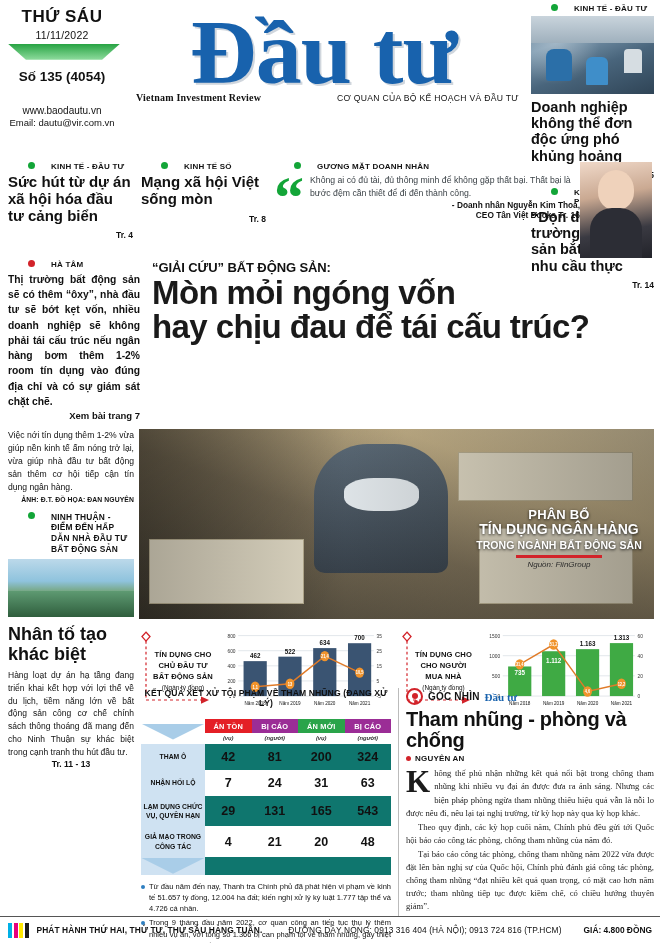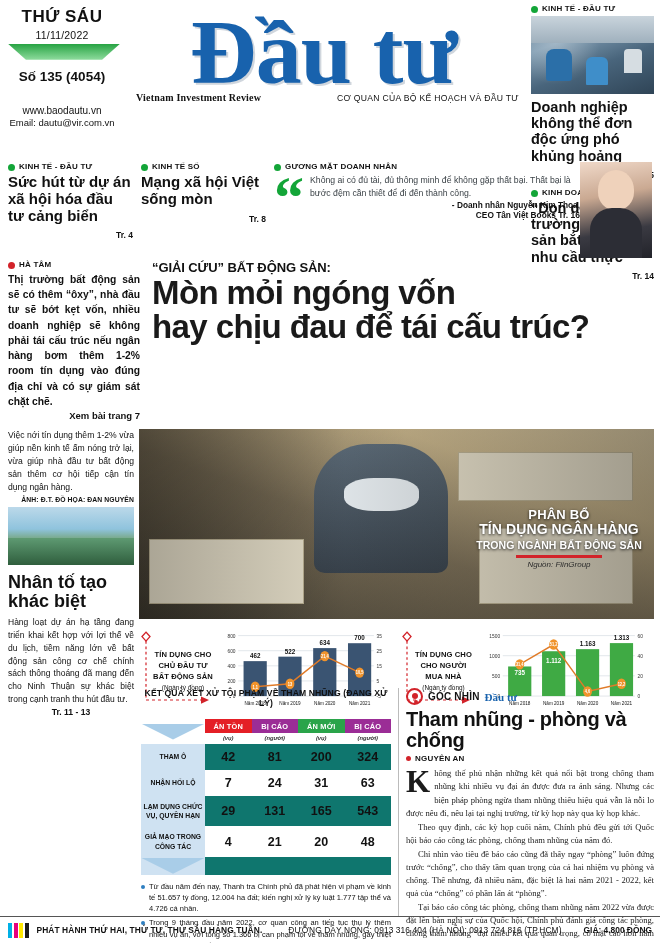--- a/index.html
+++ b/index.html
@@ -51,21 +51,21 @@
   }
   .vir {
     font-family: "Liberation Serif", serif; font-weight: bold;
     font-size: 10px; color: #111; letter-spacing: .2px;
   }
   .coquan { font-size: 8.6px; color: #111; letter-spacing: .3px; }
 
   .mh-right { width: 135px; padding: 4px 6px 0 6px; }
 
   
-  .kicker { display: flex; align-items: flex-end; gap: 4px; margin-bottom: 3px; }
+  .kicker { display: flex; align-items: flex-start; gap: 16px; margin-bottom: 3px; margin-left: 20px; }
   .dot { width: 7px; height: 7px; border-radius: 50%; background: #13a538; flex: none; }
   .dot.red { background: #d2232a; }
   .kicker-txt {
     font-size: 8px; font-weight: bold; letter-spacing: .2px; color: #111;
     text-transform: uppercase;
   }
   .teaser-title {
     font-size: 14.5px; font-weight: bold; line-height: 1.12; color: #111;
   }
   .pg { font-size: 8.5px; font-weight: bold; white-space: nowrap; }
@@ -399,20 +399,24 @@
       </div>
     </div>
   </div>
 
   <div class="bigblock">
 
     <div class="leftcap">
       <p>Việc nới tín dụng thêm 1-2% vừa giúp nền kinh tế ấm nóng trở lại, vừa giúp nhà đầu tư bất động sản thêm cơ hội tiếp cận tín dụng ngân hàng.</p>
       <div class="photo-credit">ẢNH: Đ.T. ĐỒ HỌA: ĐAN NGUYÊN</div>
 
+      <div class="ninh-kick kicker">
+        <span class="dot"></span>
+        <span class="kicker-txt">NINH THUẬN - ĐIỂM ĐẾN HẤP DẪN NHÀ ĐẦU TƯ BẤT ĐỘNG SẢN</span>
+      </div>
       <div class="ninh-photo"></div>
       <div class="ninh-title">
         <span>Nhân tố tạo</span><br>
         <span>khác biệt</span>
       </div>
       <div class="ninh-body">Hàng loạt dự án hạ tầng đang triển khai kết hợp với lợi thế về du lịch, tiềm năng lớn về bất động sản công cơ chế chính sách thông thoáng đã mang đến cho Ninh Thuận sự khác biệt trong cạnh tranh thu hút đầu tư.</div>
       <div class="ninh-pg">Tr. 11 - 13</div>
     </div>
 
     <div class="bigphoto">
@@ -675,21 +679,20 @@
       <div class="op-title">Tham nhũng - phòng và chống</div>
       <div class="op-author">
         <span class="dot"></span>
         <span>NGUYÊN AN</span>
       </div>
       <div class="op-body">
         <p style="text-indent:0;">
           <span class="dropcap">K</span><span>hông thể phủ nhận những kết quả nổi bật trong chống tham nhũng khi nhiều vụ đại án được đưa ra ánh sáng. Nhưng các biện pháp phòng ngừa tham nhũng thiếu hiệu quả vẫn là nỗi lo được nêu đi, nêu lại tại nghị trường, từ kỳ họp này qua kỳ họp khác.</span>
         </p>
         <p>Theo quy định, các kỳ họp cuối năm, Chính phủ đều gửi tới Quốc hội báo cáo công tác phòng, chống tham nhũng của năm đó.</p>
-        <p>Chỉ nhìn vào tiêu đề báo cáo cũng đã thấy ngay “phòng” luôn đứng trước “chống”, cho thấy tầm quan trọng của cả hai nhiệm vụ phòng và chống. Thế nhưng, đã nhiều năm, đặc biệt là hai năm 2021 - 2022, kết quả của “chống” có phần lấn át “phòng”.</p>
         <p>Tại báo cáo công tác phòng, chống tham nhũng năm 2022 vừa được đặt lên bàn nghị sự của Quốc hội, Chính phủ đánh giá công tác phòng, chống tham nhũng “đạt nhiều kết quả quan trọng, có mặt cao hơn năm trước; tham nhũng tiếp tục được kiềm chế, có chiều hướng thuyên giảm”.</p>
 
       </div>
 
     </div>
   </div>
 
   <div class="footer">
     <span class="cmyk">
       <i style="background:#00b0e6;"></i>

